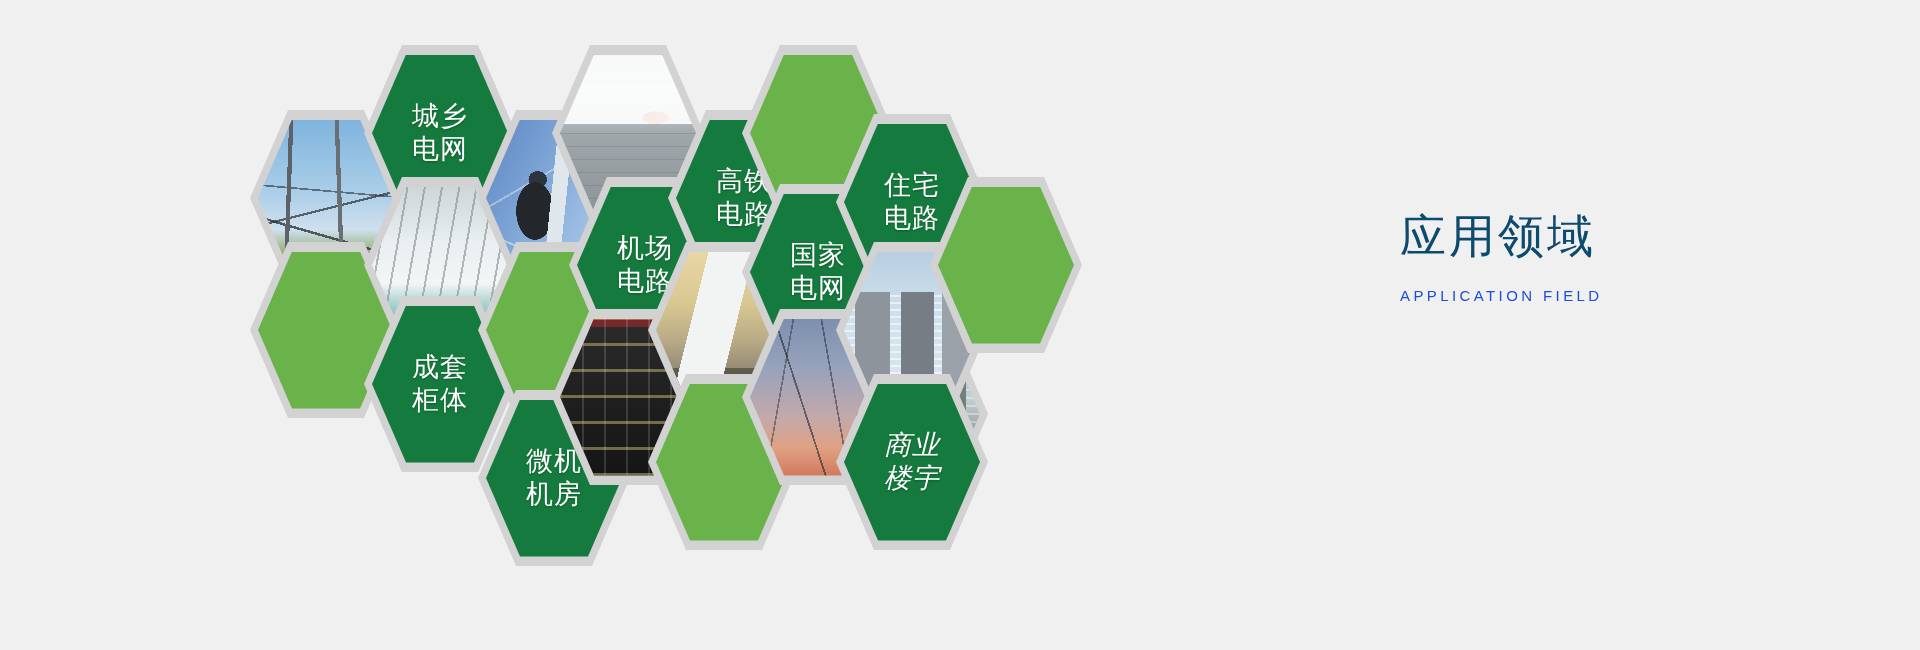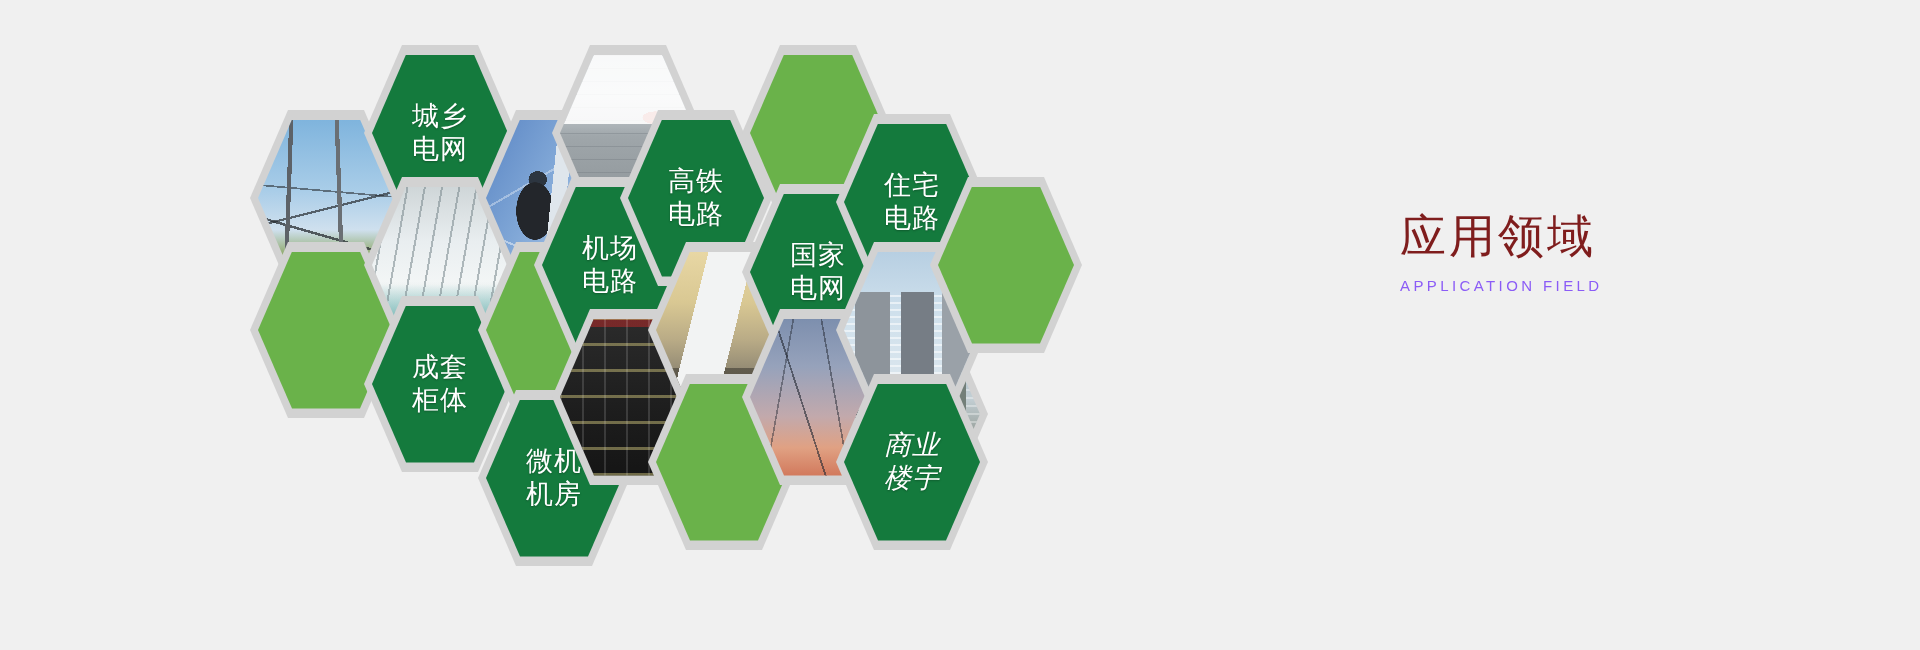--- a/index.html
+++ b/index.html
@@ -116,25 +116,25 @@
   .ph-commercial:after{content:"";position:absolute;inset:0;background:
       linear-gradient(to right,transparent 4%,#6c7a73 4%,#6c7a73 26%,transparent 26%),
       linear-gradient(to right,transparent 34%,#8a9690 34%,#8a9690 58%,transparent 58%),
       linear-gradient(to right,transparent 64%,#737f79 64%,#737f79 90%,transparent 90%),
       repeating-linear-gradient(0deg,rgba(255,255,255,.35) 0 2px,transparent 2px 8px);
       bottom:34%;}
 
   
   #heading{position:absolute;left:1400px;top:213px;width:440px;}
   #heading .title{
-    color:#7f1d1d;font-size:46px;line-height:1;letter-spacing:3px;
+    color:#0c4a6e;font-size:46px;line-height:1;letter-spacing:3px;
     font-family:"DejaVu Sans","Liberation Sans",sans-serif;
   }
   #heading .subtitle{
-    margin-top:18px;color:#8b5cf6;font-size:15px;letter-spacing:3.4px;
+    margin-top:28px;color:#1d4ed8;font-size:15px;letter-spacing:3.4px;
     font-family:"Liberation Sans",sans-serif;
   }
 </style>
 </head>
 <body>
 
 <div id="stage">
 
   <div id="honeycomb">
 
@@ -178,33 +178,33 @@
           <span class="label">微机
 机房</span>
         </div>
     </div>
 
     <div class="hex" style="left:552px;top:45px;">
       <div class="inner">
           <div class="ph ph-airport"></div>
         </div>
     </div>
-    <div class="hex dark" style="left:534px;top:177px;align-items:center;">
+    <div class="hex dark" style="left:569px;top:177px;align-items:center;">
       <div class="inner">
           <span class="label">机场
 电路</span>
         </div>
     </div>
     <div class="hex" style="left:552px;top:309px;">
       <div class="inner">
           <div class="ph ph-panel"></div>
         </div>
     </div>
 
-    <div class="hex dark" style="left:620px;top:110px;">
+    <div class="hex dark" style="left:668px;top:110px;">
       <div class="inner">
           <span class="label">高铁
 电路</span>
         </div>
     </div>
     <div class="hex" style="left:648px;top:242px;">
       <div class="inner">
           <div class="ph ph-train"></div>
         </div>
     </div>

